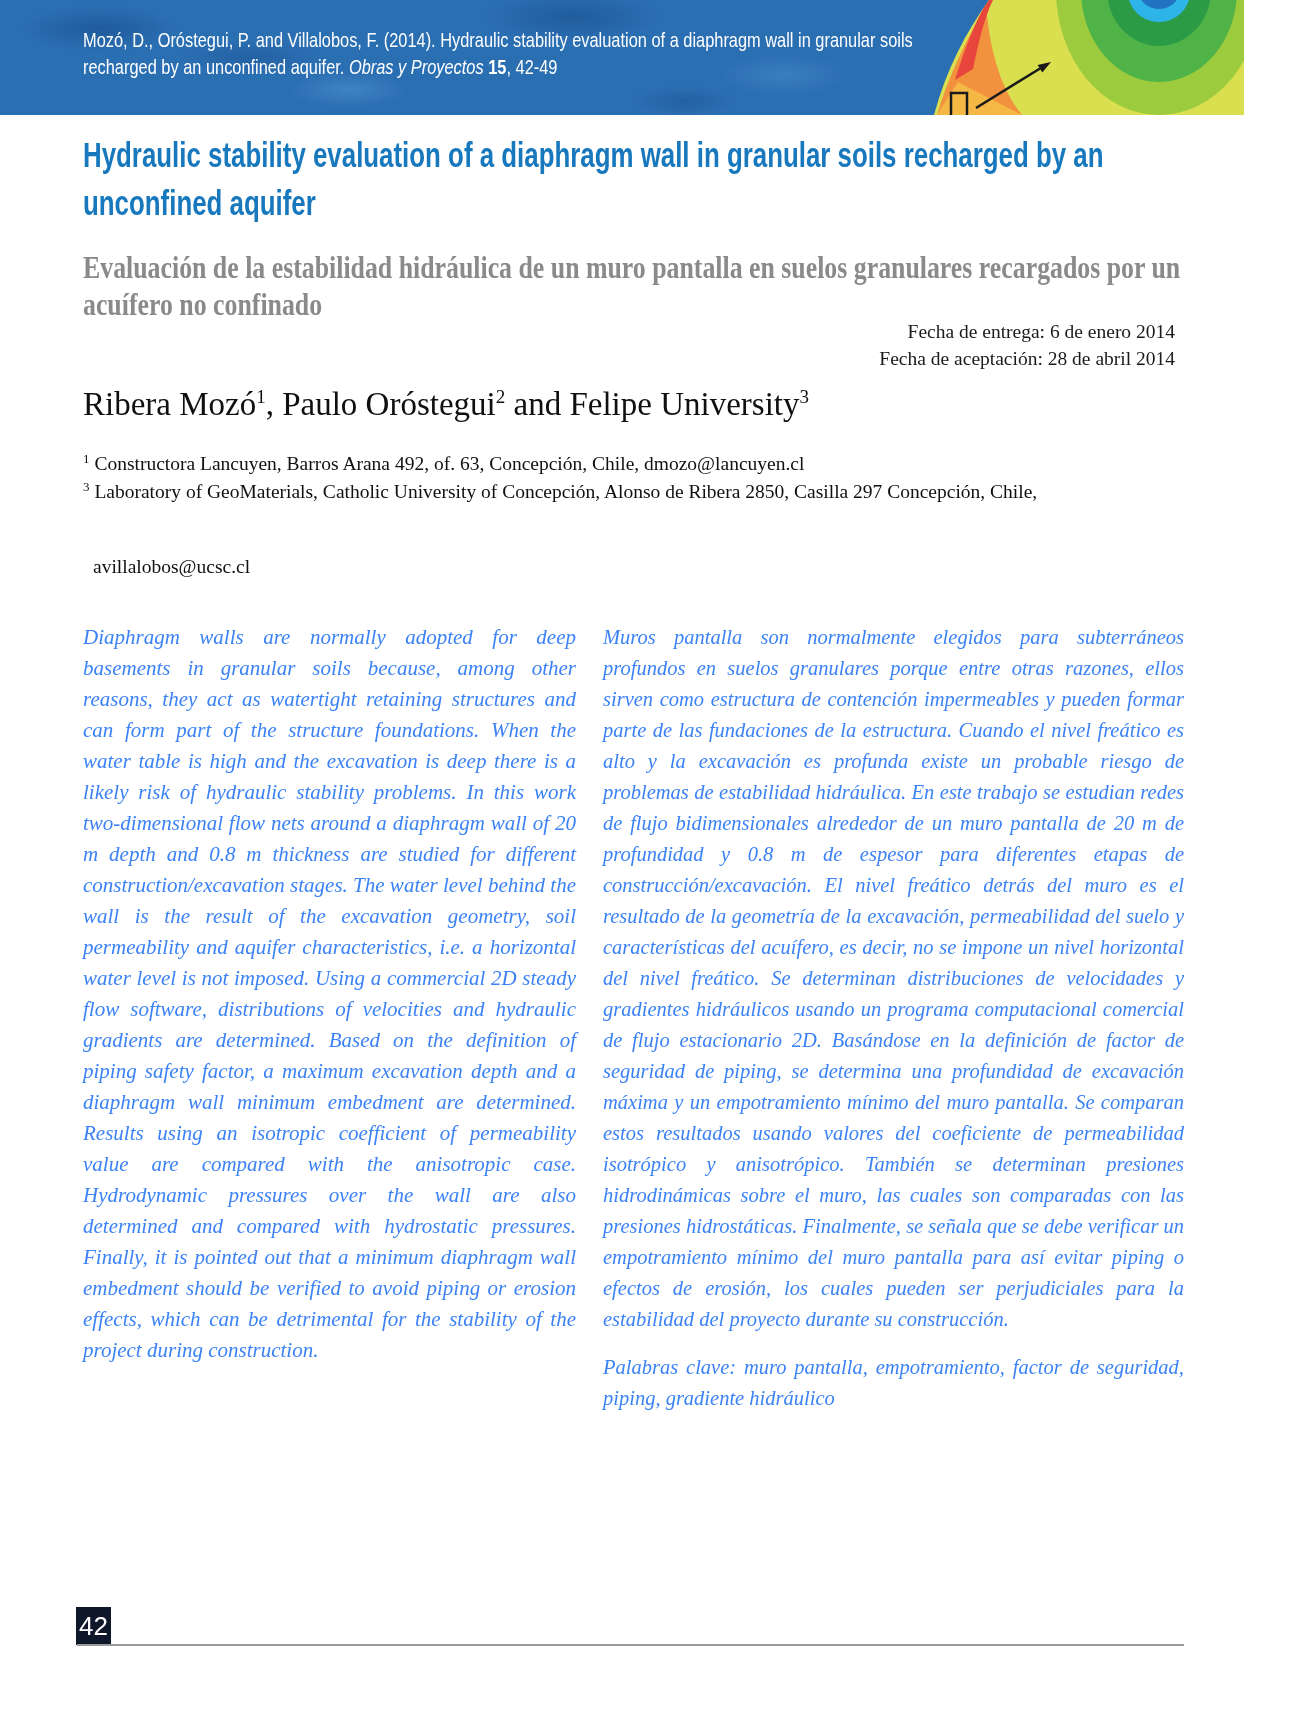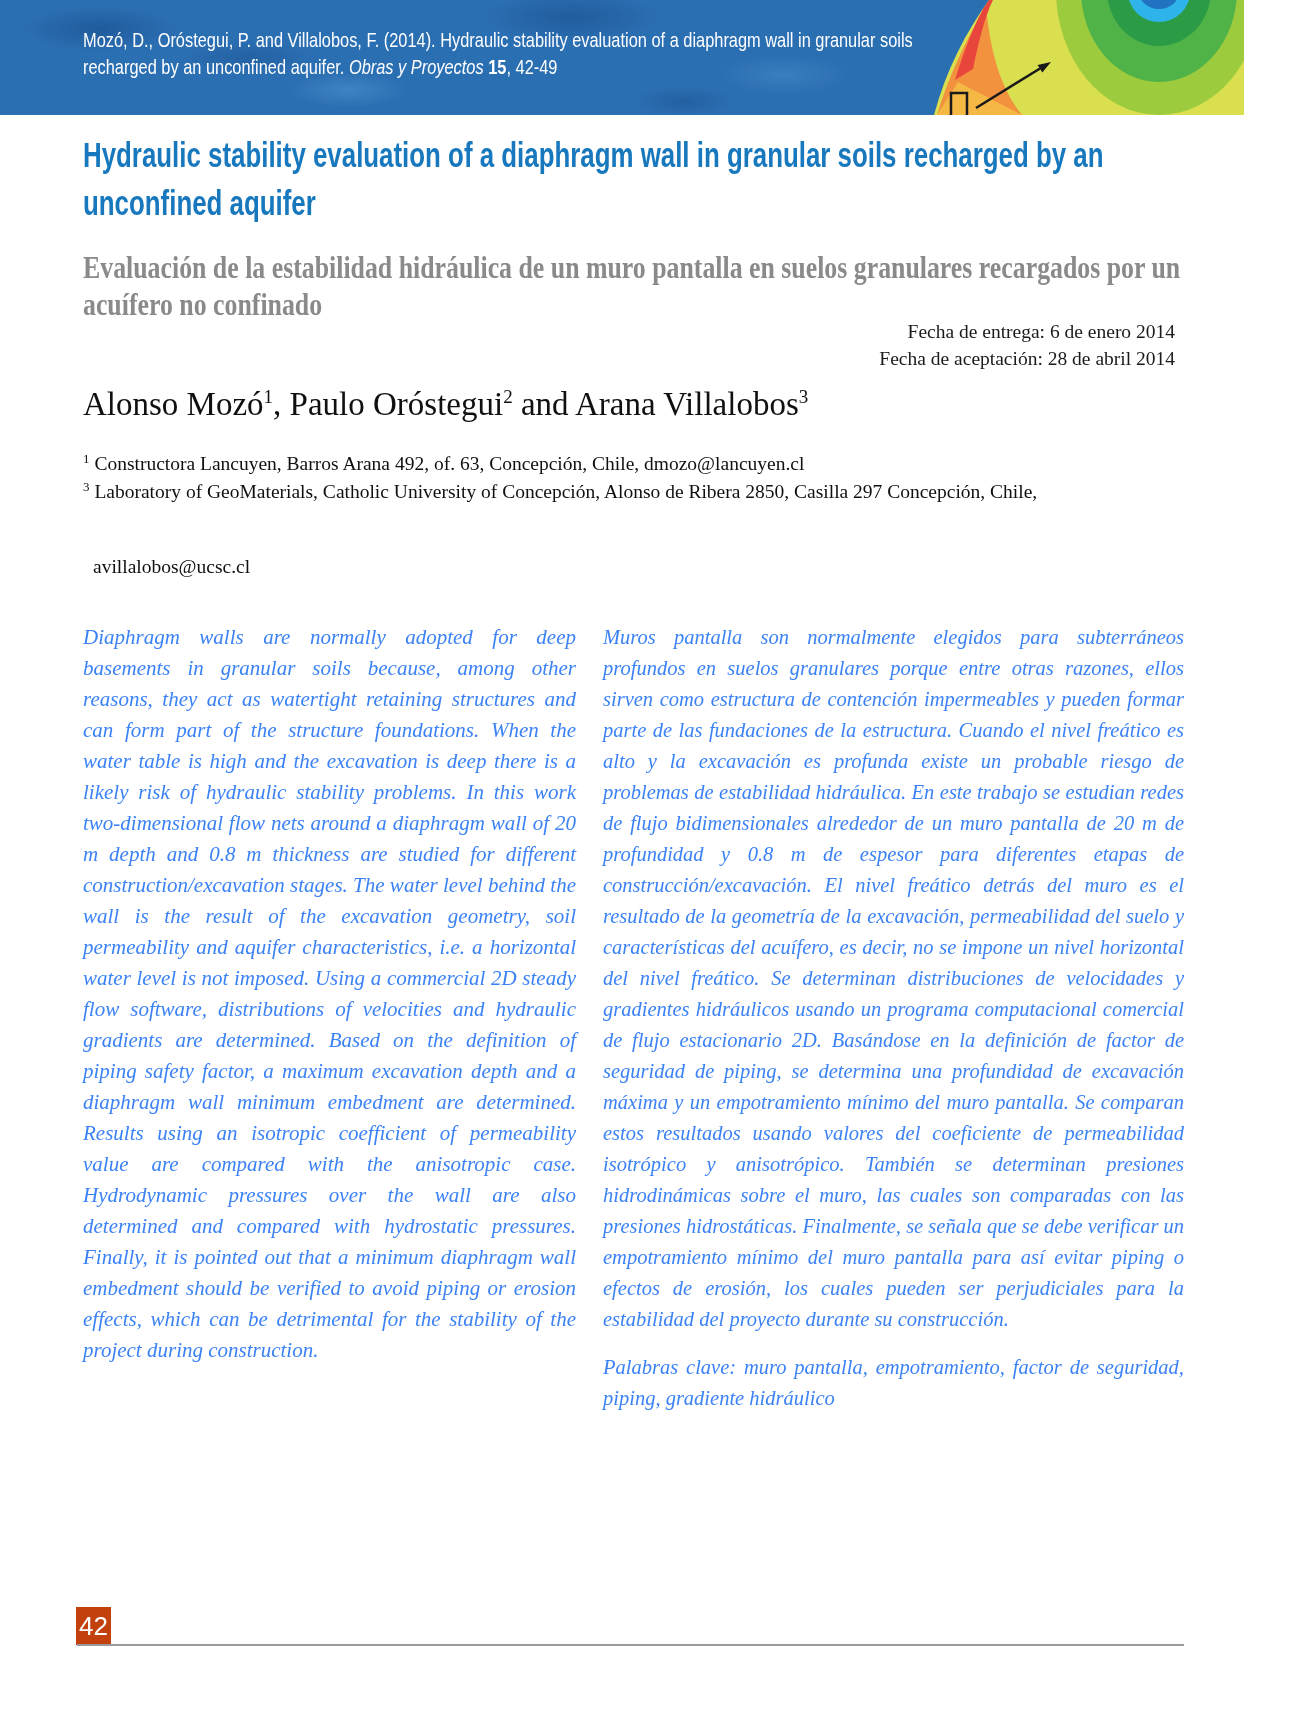--- a/index.html
+++ b/index.html
@@ -50,21 +50,21 @@
   
   .abstract-row{position:absolute;left:83px;top:622px;display:flex;gap:27px;
     font-style:italic;color:#3b82f6;}
   .col-en{width:493px;font-size:21px;line-height:31px;text-align:justify;}
   .col-es{width:581px;font-size:20.5px;line-height:31px;text-align:justify;}
   .col-en p,.col-es p{margin:0;}
   .keywords{margin-top:17px !important;}
 
   
   .footer-pagebox{position:absolute;left:76px;top:1607px;width:35px;height:38px;
-    background:#c2410c;color:#ffffff;font-family:"Liberation Sans",sans-serif;
+    background:#0f172a;color:#ffffff;font-family:"Liberation Sans",sans-serif;
     font-size:26px;display:flex;align-items:center;justify-content:center;}
   .footer-line{position:absolute;left:77px;top:1644px;width:1107px;height:2px;background:#9a9a9a;}
 </style>
 </head>
 <body>
 
 <div class="page">
 
   <div class="header-band">
     <div class="header-citation">
@@ -96,21 +96,21 @@
   </div>
 
   <h1 class="title">Hydraulic stability evaluation of a diaphragm wall in granular soils recharged by an unconfined aquifer</h1>
   <h2 class="subtitle">Evaluación de la estabilidad hidráulica de un muro pantalla en suelos granulares recargados por un acuífero no confinado</h2>
 
   <div class="dates">
     <div>Fecha de entrega: 6 de enero 2014</div>
     <div>Fecha de aceptación: 28 de abril 2014</div>
   </div>
 
-  <div class="authors"><span>Alonso Mozó</span><sup>1</sup><span>, Paulo Oróstegui</span><sup>2</sup><span> and Arana Villalobos</span><sup>3</sup></div>
+  <div class="authors"><span>Ribera Mozó</span><sup>1</sup><span>, Paulo Oróstegui</span><sup>2</sup><span> and Felipe University</span><sup>3</sup></div>
 
   <div class="affiliations">
     <div class="aff-line"><sup>1</sup><span> Constructora Lancuyen, Barros Arana 492, of. 63, Concepción, Chile, dmozo@lancuyen.cl</span></div>
     <div class="aff-line"><sup>3</sup><span> Laboratory of GeoMaterials, Catholic University of Concepción, Alonso de Ribera 2850, Casilla 297 Concepción, Chile,</span></div>
     <div class="aff-line aff-cont">avillalobos@ucsc.cl</div>
   </div>
 
   <div class="abstract-row">
     <div class="col-en">
       <p>Diaphragm walls are normally adopted for deep basements in granular soils because, among other reasons, they act as watertight retaining structures and can form part of the structure foundations. When the water table is high and the excavation is deep there is a likely risk of hydraulic stability problems. In this work two-dimensional flow nets around a diaphragm wall of 20 m depth and 0.8 m thickness are studied for different construction/excavation stages. The water level behind the wall is the result of the excavation geometry, soil permeability and aquifer characteristics, i.e. a horizontal water level is not imposed. Using a commercial 2D steady flow software, distributions of velocities and hydraulic gradients are determined. Based on the definition of piping safety factor, a maximum excavation depth and a diaphragm wall minimum embedment are determined. Results using an isotropic coefficient of permeability value are compared with the anisotropic case. Hydrodynamic pressures over the wall are also determined and compared with hydrostatic pressures. Finally, it is pointed out that a minimum diaphragm wall embedment should be verified to avoid piping or erosion effects, which can be detrimental for the stability of the project during construction.</p>

